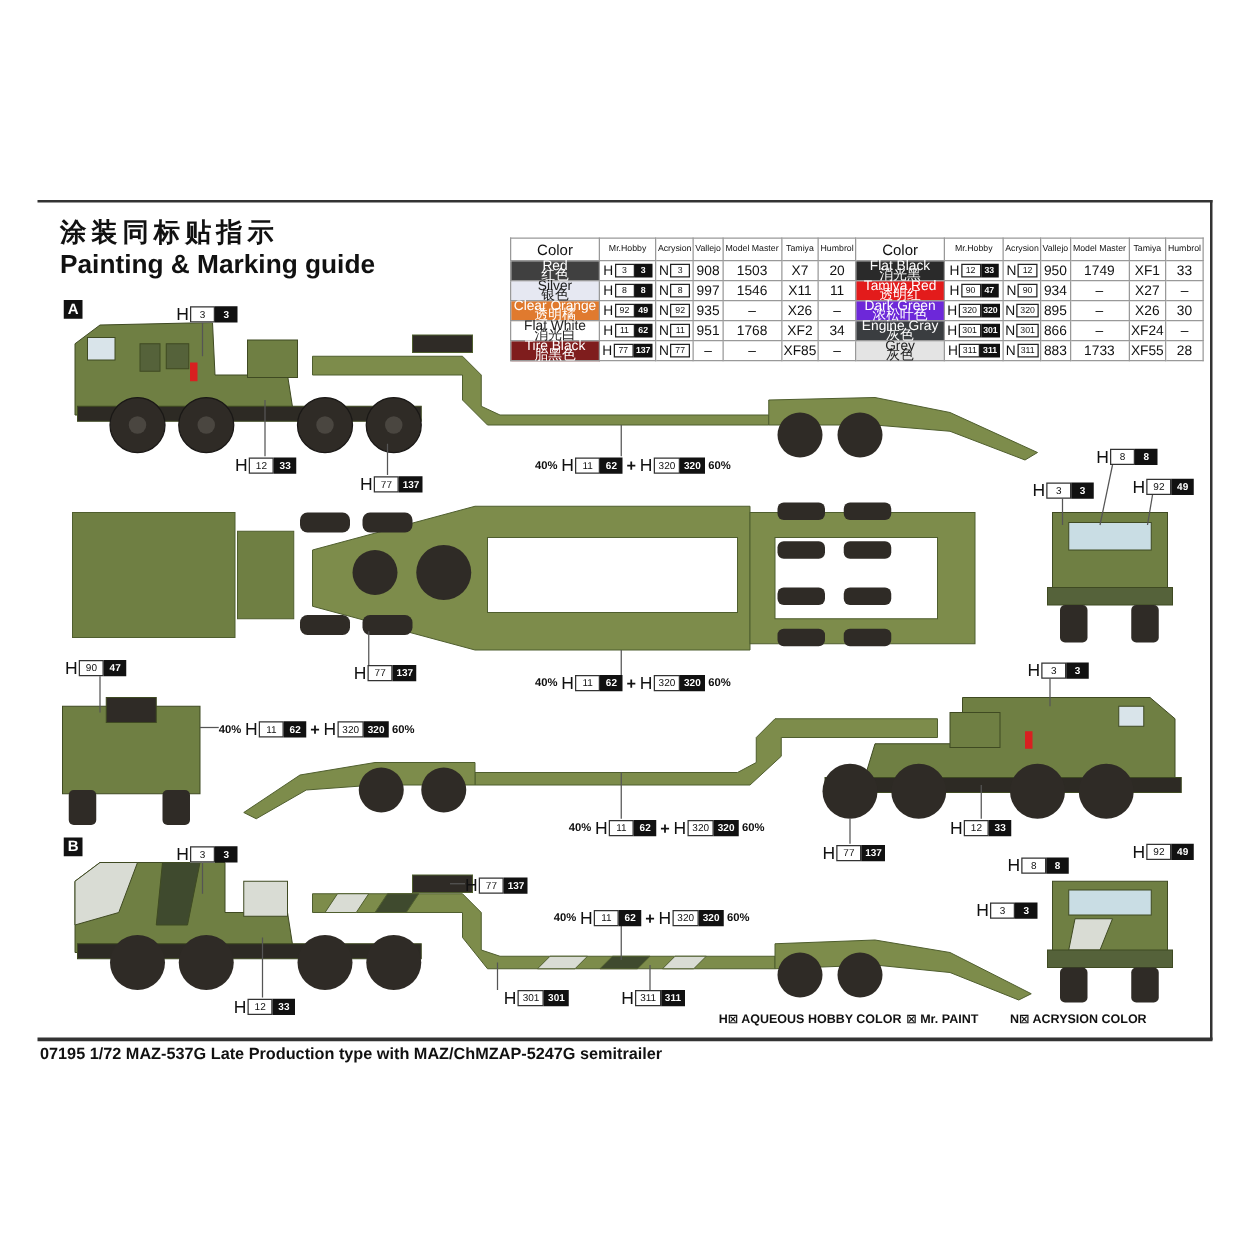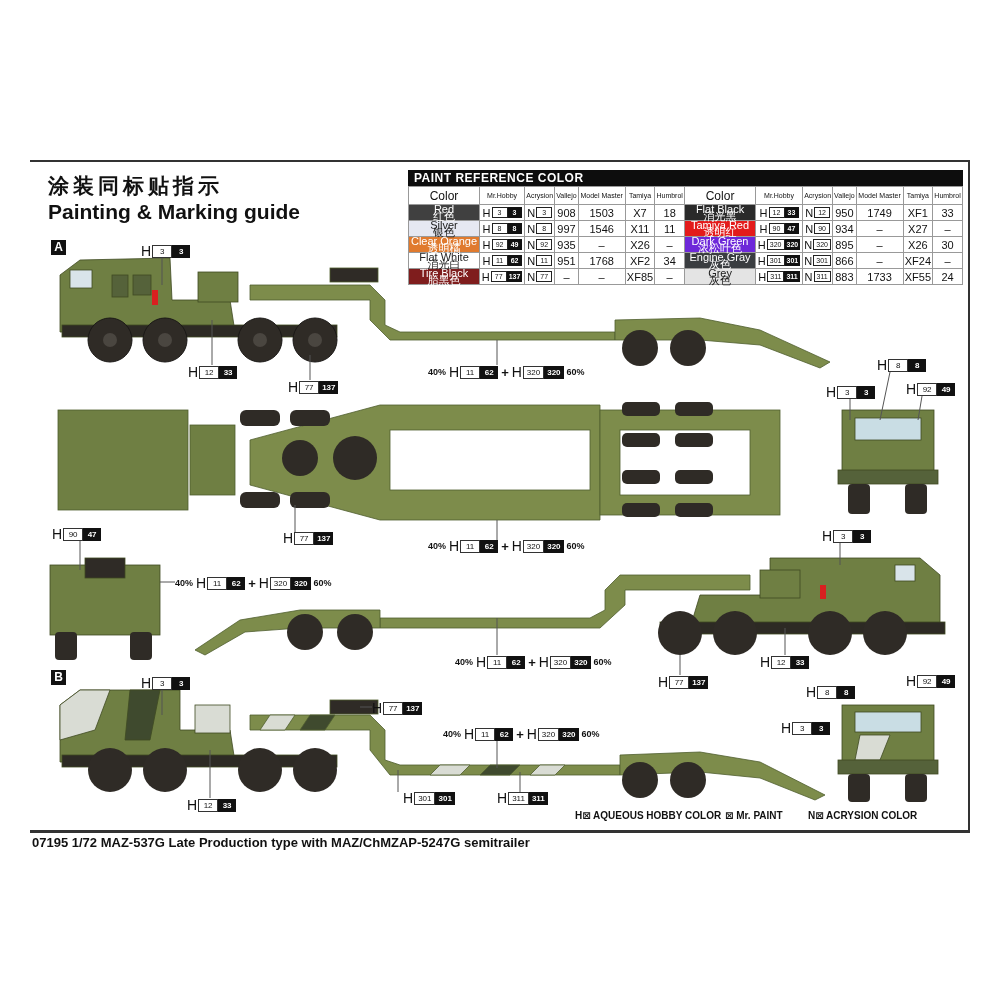--- a/index.html
+++ b/index.html
@@ -6,21 +6,21 @@
   body{width:1000px;height:1000px;position:relative;overflow:hidden;font-family:"Liberation Sans","DejaVu Sans",sans-serif;color:#111;}
   .frame-top{position:absolute;left:30px;top:160px;width:940px;height:2px;background:#333;}
   .frame-right{position:absolute;left:968px;top:160px;width:2px;height:672px;background:#333;}
   .frame-bottom{position:absolute;left:30px;top:830px;width:940px;height:3px;background:#333;}
   .title-cn{position:absolute;left:48px;top:172px;font-size:21px;font-weight:bold;letter-spacing:4px;font-family:"DejaVu Sans",sans-serif;}
   .title-en{position:absolute;left:48px;top:200px;font-size:21px;font-weight:bold;}
   .scheme-badge{position:absolute;width:15px;height:15px;background:#111;color:#fff;font-size:12px;font-weight:bold;text-align:center;line-height:15px;}
   
   .pt{position:absolute;left:408px;top:170px;width:555px;}
   .pt-head{background:#0d0d0d;color:#fff;font-weight:bold;font-size:12px;height:16px;line-height:16px;padding-left:6px;letter-spacing:0.5px;}
-  table.ptab{border-collapse:collapse;width:100%;margin-top:0;font-size:11px;}
+  table.ptab{border-collapse:collapse;width:100%;margin-top:20px;font-size:11px;}
   table.ptab th{font-weight:normal;font-size:7px;border:1px solid #999;padding:0;height:17px;line-height:8px;}
   table.ptab th.cc{font-size:12px;}
   table.ptab td{border:1px solid #999;padding:0;height:15px;text-align:center;font-size:11px;}
   td.sw{width:70px;font-size:8px;line-height:7px;color:#fff;}
   td.sw span{display:block;}
   .chip{display:inline-flex;align-items:center;font-size:10px;}
   .chip .H{font-size:11px;margin-right:1px;}
   .chip .a{border:1px solid #222;background:#fff;font-size:7px;padding:0 2px;min-width:10px;height:9px;line-height:9px;text-align:center;}
   .chip .b{background:#111;color:#fff;font-size:7px;font-weight:bold;padding:0 2px;min-width:10px;height:11px;line-height:11px;text-align:center;}
   
@@ -38,21 +38,20 @@
 <body>
 
 <div class="frame-top"></div>
 <div class="frame-right"></div>
 <div class="frame-bottom"></div>
 
 <div class="title-cn">涂装同标贴指示</div>
 <div class="title-en">Painting &amp; Marking guide</div>
 
 <div class="pt">
-  <div class="pt-head">PAINT  REFERENCE COLOR</div>
   <table class="ptab">
     <tbody>
         <tr>
       <th class="cc">Color</th>
       <th>Mr.Hobby</th>
       <th>Acrysion</th>
       <th>Vallejo</th>
       <th>Model Master</th>
       <th>Tamiya</th>
       <th>Humbrol</th>
@@ -76,21 +75,21 @@
               <span class="a">3</span>
               <span class="b">3</span>
             </span></td>
           <td><span class="chip">
               <span class="H">N</span>
               <span class="a">3</span>
             </span></td>
           <td>908</td>
           <td>1503</td>
           <td>X7</td>
-          <td>18</td>
+          <td>20</td>
           <td class="sw" style="background:#2a2a2a;color:#ffffff">
             <span>Flat Black</span>
             <span>消光黑</span>
           </td>
           <td><span class="chip">
               <span class="H">H</span>
               <span class="a">12</span>
               <span class="b">33</span>
             </span></td>
           <td><span class="chip">
@@ -237,21 +236,21 @@
               <span class="a">311</span>
               <span class="b">311</span>
             </span></td>
           <td><span class="chip">
               <span class="H">N</span>
               <span class="a">311</span>
             </span></td>
           <td>883</td>
           <td>1733</td>
           <td>XF55</td>
-          <td>24</td>
+          <td>28</td>
         </tr>
       </tbody>
   </table>
 </div>
 
 <div class="scheme-badge" style="left:51px;top:240px;">A</div>
 <div class="scheme-badge" style="left:51px;top:670px;">B</div>
 
 <svg style="left:0;top:0;" width="1000" height="1000">
   <g fill="#6f7f43" stroke="#3f4a22" stroke-width="0.8">

